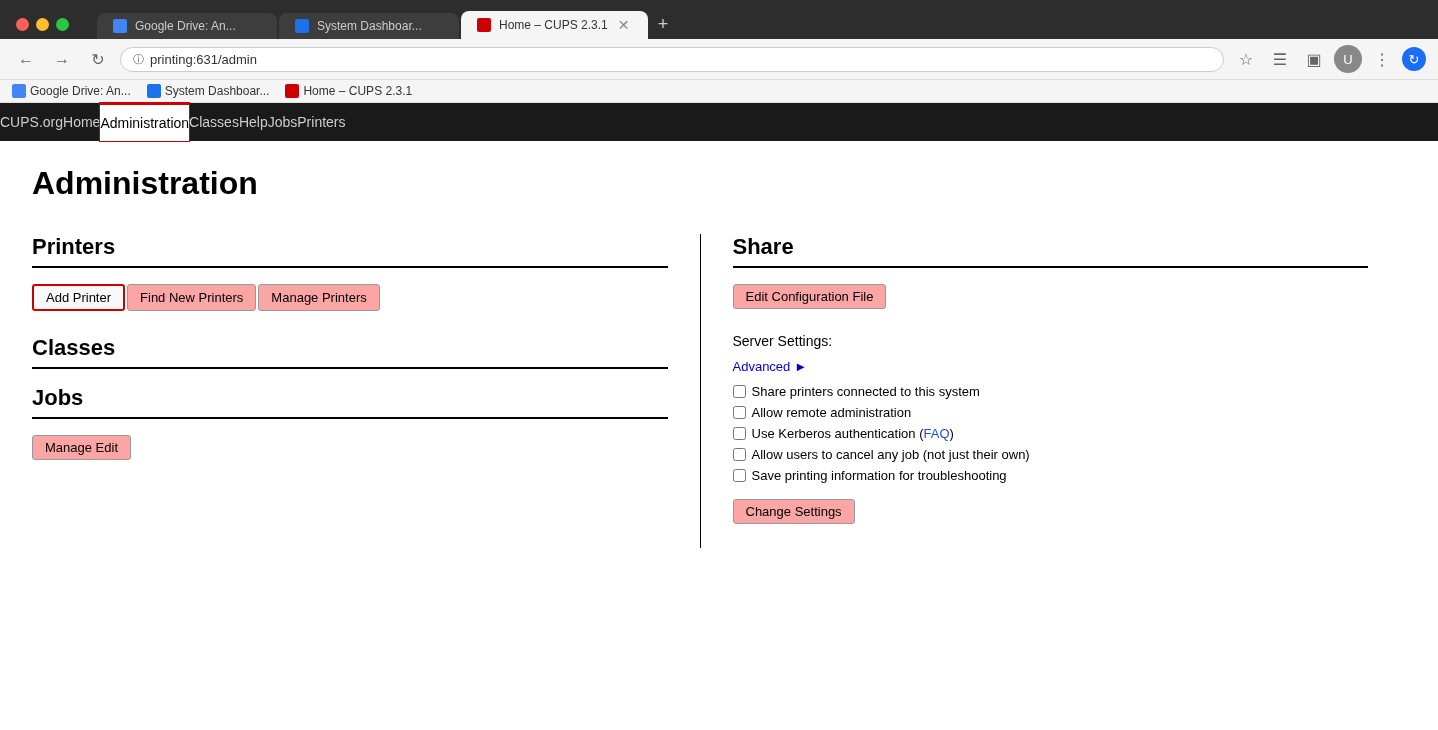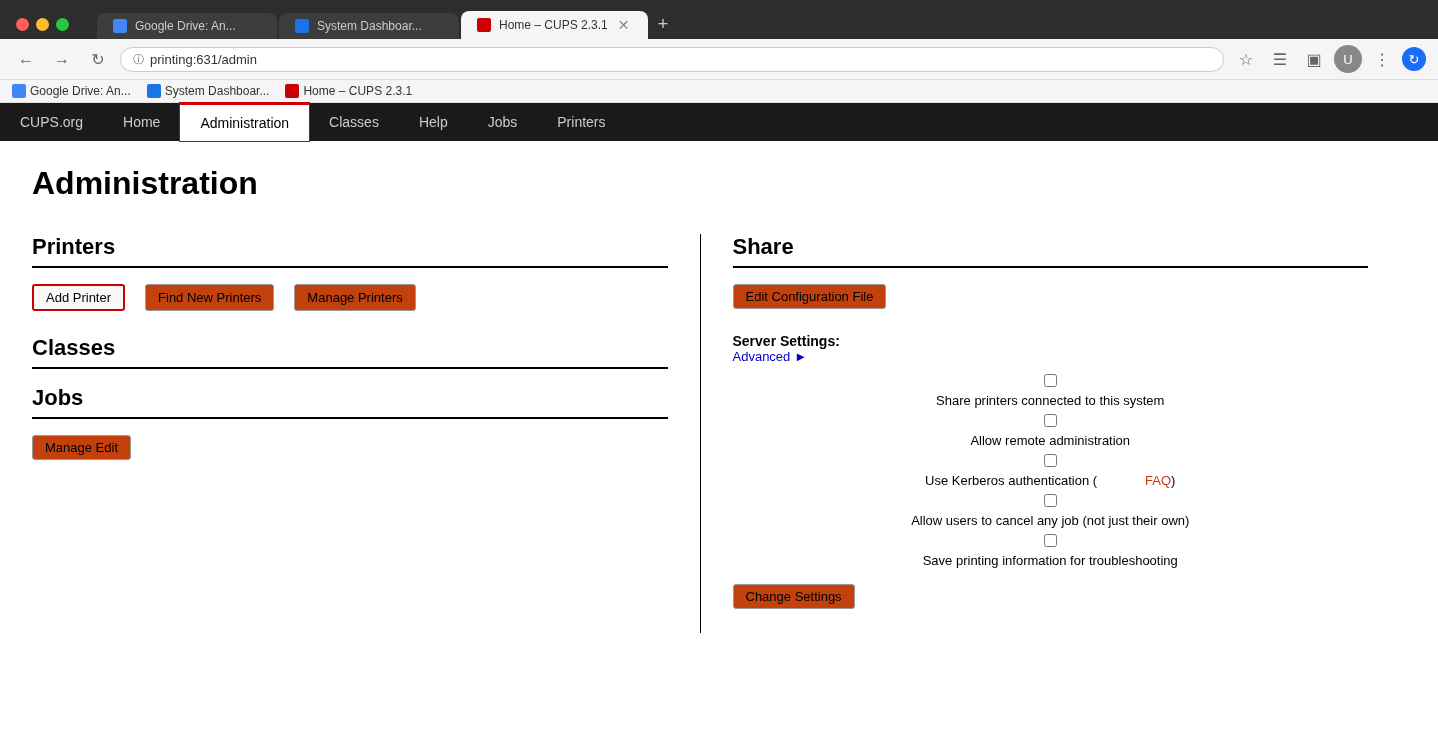--- a/index.html
+++ b/index.html
@@ -166,21 +166,21 @@
     .cups-nav {
       background: #1a1a1a;
       display: flex;
       align-items: center;
       padding: 0;
     }
 
     .cups-nav a {
       color: #ccc;
       text-decoration: none;
-      padding: 10px 20px;
+      padding: 10px 0;
       font-size: 14px;
       display: block;
     }
 
     .cups-nav a.active {
       background: #fff;
       color: #000;
       border-top: 2px solid #cc0000;
       outline: 1px solid #cc0000;
     }
@@ -217,42 +217,43 @@
     .section-title {
       font-size: 22px;
       font-weight: bold;
       border-bottom: 2px solid #000;
       padding-bottom: 6px;
       margin-bottom: 16px;
     }
 
     .btn-group {
       display: flex;
-      gap: 20px;
+      gap: 2px;
       margin-bottom: 24px;
     }
 
     .cups-btn {
-      background: #c2410c;
+      background: #fca5a5;
       border: 1px solid #999;
       padding: 4px 12px;
       font-size: 13px;
       cursor: pointer;
       border-radius: 3px;
       color: #000;
     }
 
     .cups-btn.outlined {
       border: 2px solid #cc0000;
       background: #f8f8f8;
     }
 
     .server-settings-label {
-      font-weight: bold;
+      font-weight: normal;
       font-size: 14px;
+      margin-bottom: 10px;
     }
 
     .advanced-link {
       color: #0000cc;
       text-decoration: none;
       font-size: 13px;
       display: flex;
       align-items: center;
       gap: 4px;
       margin-bottom: 10px;
@@ -263,36 +264,34 @@
       flex-direction: column;
       gap: 6px;
       margin-bottom: 16px;
     }
 
     .checkbox-item {
       display: flex;
       align-items: center;
       gap: 6px;
       font-size: 13px;
-      flex-direction: column;
     }
 
     .checkbox-item input[type="checkbox"] {
       width: 13px;
       height: 13px;
     }
 
     .checkbox-indent {
       margin-left: 28px;
     }
 
     .faq-link {
-      color: #c2410c;
+      color: #1d4ed8;
       text-decoration: none;
-      margin-left: 48px;
     }
 
     .cups-nav-wrapper {
       position: relative;
     }
   </style>
 </head>
 <body>
 
 <div class="browser-chrome">

